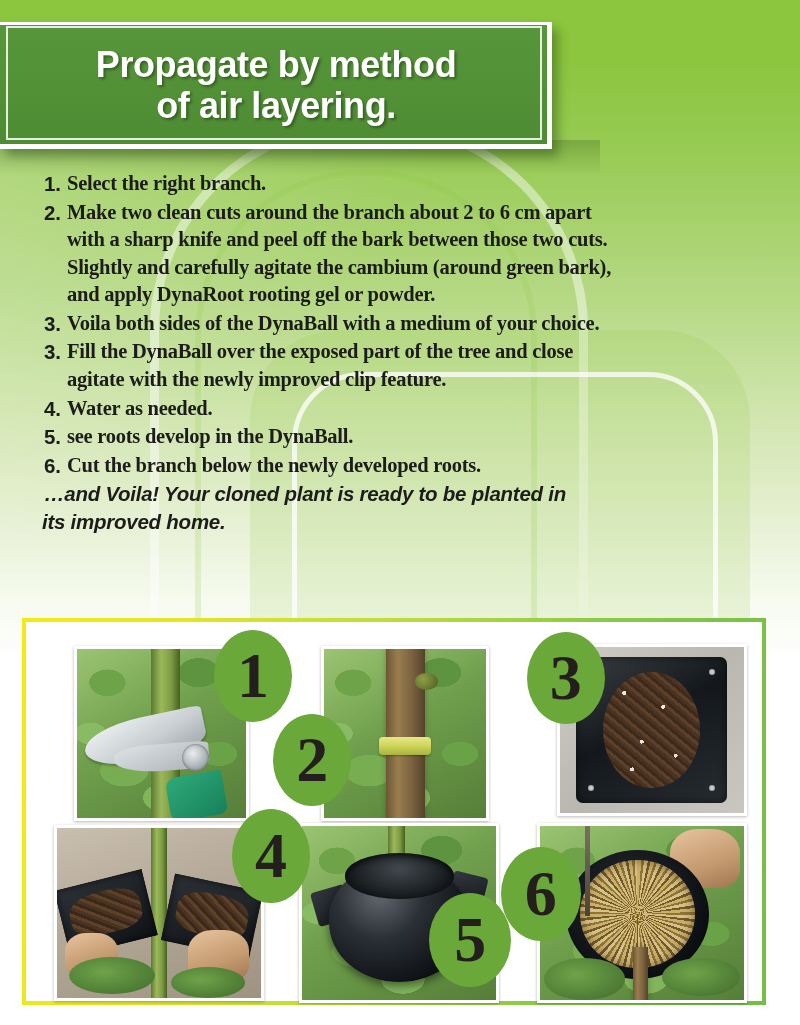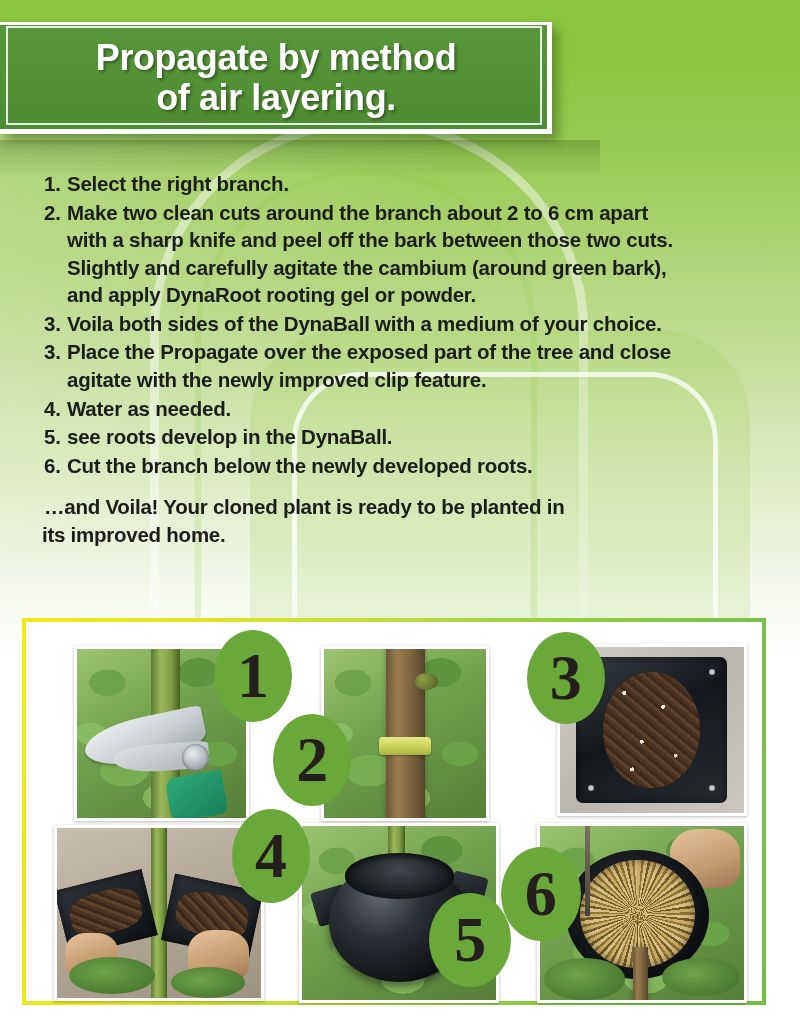--- a/index.html
+++ b/index.html
@@ -49,21 +49,21 @@
   .wm-swoosh{
     left:-120px;top:90px;width:560px;height:520px;
     border-radius:0 0 300px 0;
     background:linear-gradient(135deg,rgba(255,255,255,.30),rgba(255,255,255,0) 60%);
   }
   .wm-shadow{
     left:0;top:140px;width:600px;height:36px;
     background:linear-gradient(to bottom,rgba(60,90,30,.30),rgba(60,90,30,0));
   }
   
-  .header-wrap{position:absolute;left:0;top:22px;width:552px;height:112px;}
+  .header-wrap{position:absolute;left:0;top:22px;width:552px;height:127px;}
   .header-box{
     position:absolute;inset:0;
     background:linear-gradient(to bottom,#57963a,#4e8c33);
     border-right:5px solid #ffffff;
     border-bottom:5px solid #ffffff;
     border-top:3px solid #ffffff;
     box-shadow:6px 7px 10px rgba(40,70,20,.45);
     box-sizing:border-box;
   }
   .header-inner{
@@ -80,24 +80,24 @@
   }
   .header-title .l2{display:block;}
   
   .steps{
     position:absolute;left:44px;top:170px;width:730px;
     color:#1c1c1a;font-size:20.5px;line-height:1.345;font-weight:bold;
     letter-spacing:-0.25px;
   }
   .step{display:flex;align-items:flex-start;margin-bottom:1px;}
   .step .num{width:23px;flex:0 0 23px;}
-  .step .body{flex:1;}
+  .step .body{flex:1;font-family:Liberation Serif, serif;}
   .step .body .cont{display:block;}
   .note{font-style:italic;}
-  .closing{display:block;margin-top:14px;}
+  .closing{display:block;margin-top:1px;font-style:italic;}
   .closing .c2{display:block;margin-left:-2px;}
   
   .panel{
     position:absolute;left:22px;top:618px;width:744px;height:387px;
     box-sizing:border-box;
     padding:4px;
     background:linear-gradient(100deg,#f3ec12 0%,#e3e722 18%,#b9dc3c 48%,#8ac944 72%,#73bf45 100%);
   }
   .panel-inner{
     width:100%;height:100%;background:#ffffff;position:relative;
@@ -320,21 +320,21 @@
     <div class="step">
       <span class="num">3.</span>
       <span class="body">
         <span class="cont">Voila both sides of the DynaBall with a medium of your choice.</span>
       </span>
     </div>
 
     <div class="step">
       <span class="num">3.</span>
       <span class="body">
-        <span class="cont">Place the Propagate over the exposed part of the tree and close</span>
+        <span class="cont">Fill the DynaBall over the exposed part of the tree and close</span>
         <span class="cont">agitate with the newly improved clip feature.</span>
       </span>
     </div>
 
     <div class="step">
       <span class="num">4.</span>
       <span class="body">
         <span>Water as needed.</span>
       </span>
     </div>

